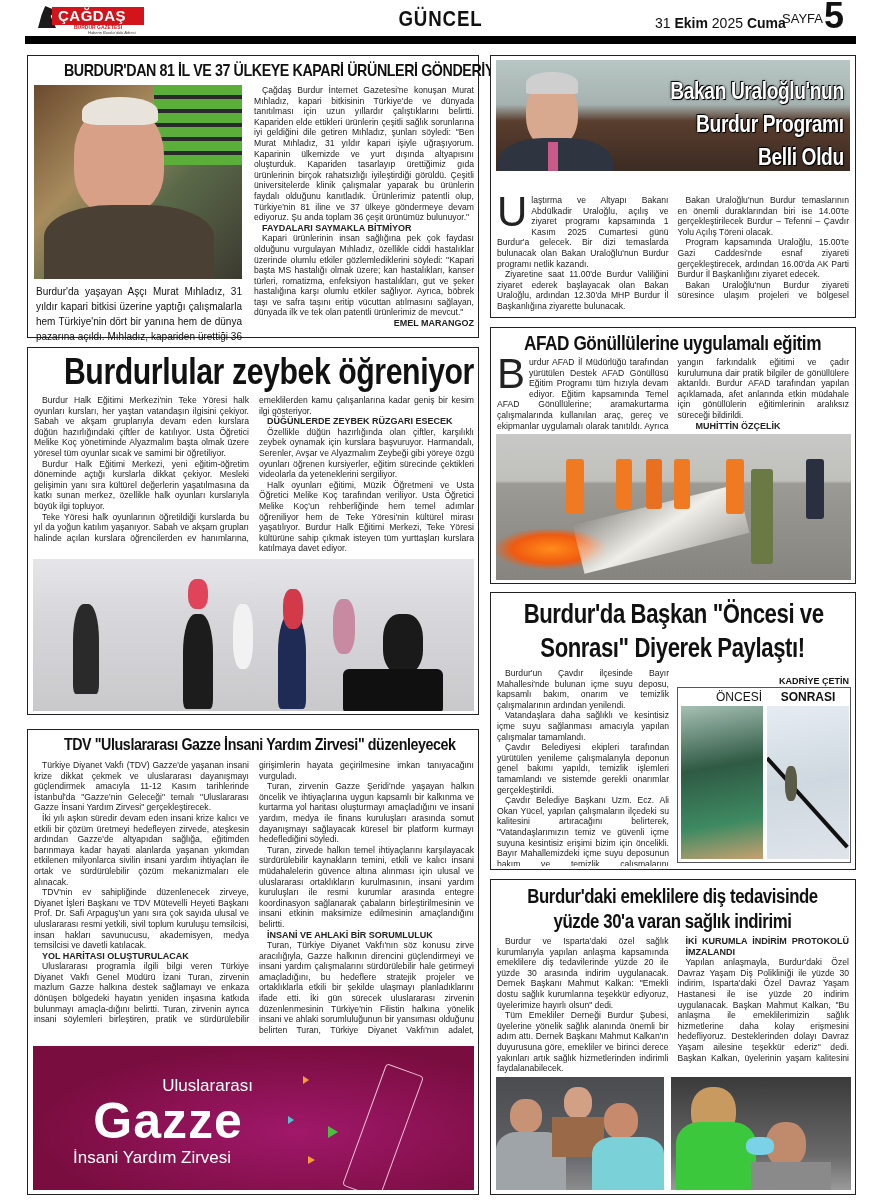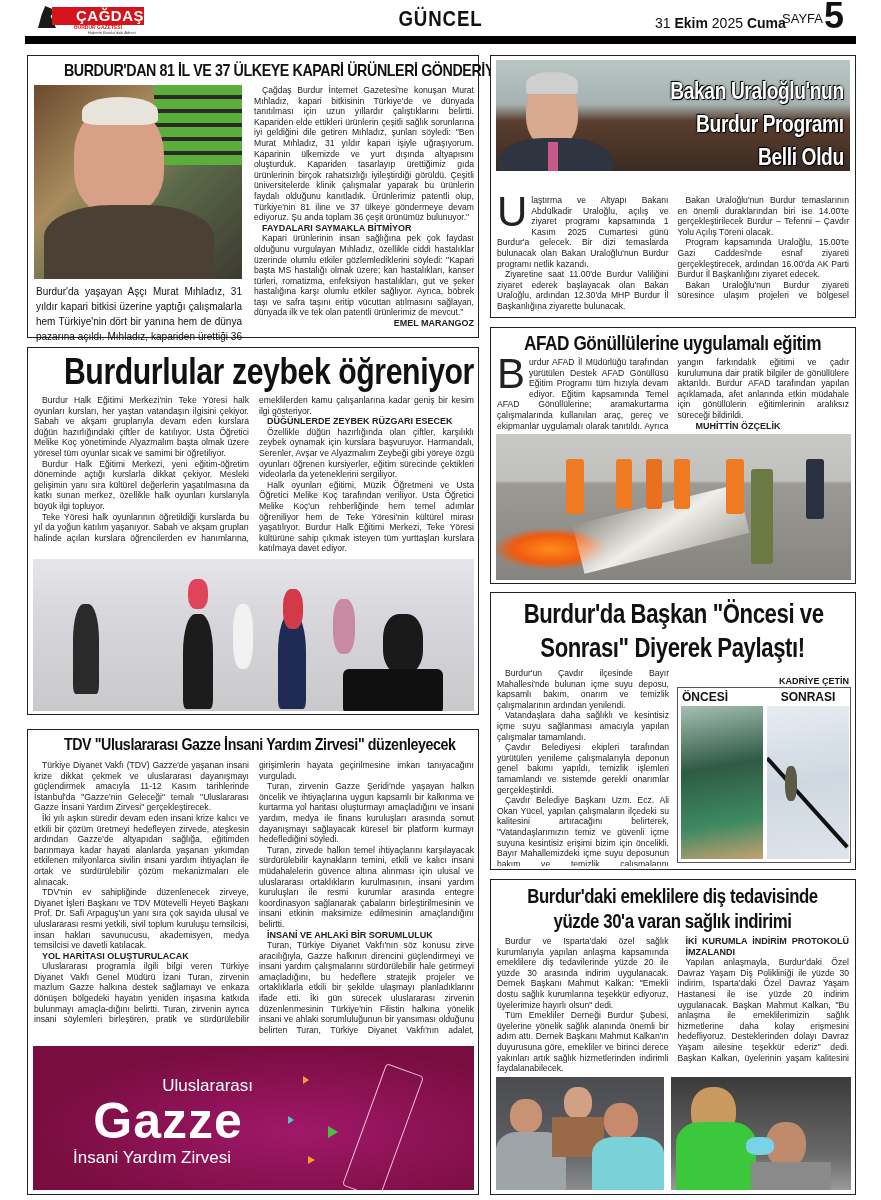--- a/index.html
+++ b/index.html
@@ -1,21 +1,21 @@
 <!DOCTYPE html>
 <html><head>
 <meta charset="utf-8">
 <style>
 *{box-sizing:border-box;margin:0;padding:0}
 html,body{width:881px;height:1200px;background:#fff;overflow:hidden}
 body{position:relative;font-family:"Liberation Sans",sans-serif;color:#111}
 .abs{position:absolute}
 
 #logo{left:38px;top:6px;width:108px;height:28px}
-#logo .red{position:absolute;left:14px;top:1px;width:92px;height:18px;background:#d3141b;color:#fff;font:900 15px/18px "Liberation Sans",sans-serif;letter-spacing:.5px;padding-left:24px}
+#logo .red{position:absolute;left:14px;top:1px;width:92px;height:18px;background:#d3141b;color:#fff;font:900 15px/18px "Liberation Sans",sans-serif;letter-spacing:.5px;padding-left:6px}
 #logo .sub{position:absolute;left:36px;top:18px;font-size:5px;color:#d3141b;font-weight:bold}
 #logo .tag{position:absolute;left:50px;top:24px;font-size:4px;font-style:italic;color:#333}
 #logo .bird{position:absolute;left:0;top:0;width:18px;height:22px;background:#1a1a1a;clip-path:polygon(40% 0,100% 20%,70% 45%,100% 100%,0 100%,20% 40%)}
 #section{left:0;width:881px;top:6px;text-align:center;font:900 22px/26px "Liberation Sans",sans-serif;letter-spacing:1px;transform:scaleX(.85)}
 #date{left:655px;top:15px;font-size:14px}
 #date b{font-weight:bold}
 #sayfa{left:782px;top:11px;font-size:13px}
 #pageno{left:824px;top:-4px;font:bold 36px/40px "Liberation Sans",sans-serif}
 #topbar{left:25px;top:36px;width:831px;height:8px;background:#000}
 
@@ -139,21 +139,21 @@
   <div class="txt abs" style="left:6px;top:75px;width:172px;height:198px">
     <p>Burdur'un Çavdır ilçesinde Bayır Mahallesi'nde bulunan içme suyu deposu, kapsamlı bakım, onarım ve temizlik çalışmalarının ardından yenilendi.</p>
     <p>Vatandaşlara daha sağlıklı ve kesintisiz içme suyu sağlanması amacıyla yapılan çalışmalar tamamlandı.</p>
     <p>Çavdır Belediyesi ekipleri tarafından yürütülen yenileme çalışmalarıyla deponun genel bakımı yapıldı, temizlik işlemleri tamamlandı ve sistemde gerekli onarımlar gerçekleştirildi.</p>
     <p>Çavdır Belediye Başkanı Uzm. Ecz. Ali Okan Yücel, yapılan çalışmaların ilçedeki su kalitesini artıracağını belirterek, "Vatandaşlarımızın temiz ve güvenli içme suyuna kesintisiz erişimi bizim için öncelikli. Bayır Mahallemizdeki içme suyu deposunun bakım ve temizlik çalışmalarını tamamlayarak sistemi daha sağlıklı hale getirdik." dedi.</p>
   </div>
   <div class="abs" style="left:186px;top:77px;width:172px;text-align:right">
     <span class="sig">KADRİYE ÇETİN</span>
   </div>
   <div class="abs" style="left:186px;top:94px;width:174px;height:176px;border:1px solid #555">
-    <div class="abs" style="left:4px;top:2px;width:80px;text-align:left;font-weight:bold;font-size:12px">ÖNCESİ</div>
+    <div class="abs" style="left:4px;top:2px;width:80px;text-align:right;font-weight:normal;font-size:12px">ÖNCESİ</div>
     <div class="abs" style="left:90px;top:2px;width:80px;text-align:center;font-weight:bold;font-size:12px">SONRASI</div>
     <div class="photo" style="left:3px;top:18px;width:82px;height:153px;background:linear-gradient(170deg,#a6c0b4 0%,#2f5a44 40%,#3e8a62 75%,#c8a070 100%)"></div>
     <div class="photo" style="left:89px;top:18px;width:82px;height:153px;background:linear-gradient(170deg,#e6ecf2 0%,#cfd8e0 50%,#dfe4ea 100%)">
       <div class="abs" style="left:0;top:50px;width:120px;height:4px;background:#111;transform:rotate(48deg);transform-origin:left"></div>
       <div class="abs" style="left:18px;top:60px;width:12px;height:35px;background:#5a5a48;border-radius:40%"></div>
     </div>
   </div>
 </div>
 
 <div class="box" style="left:27px;top:729px;width:452px;height:466px">

